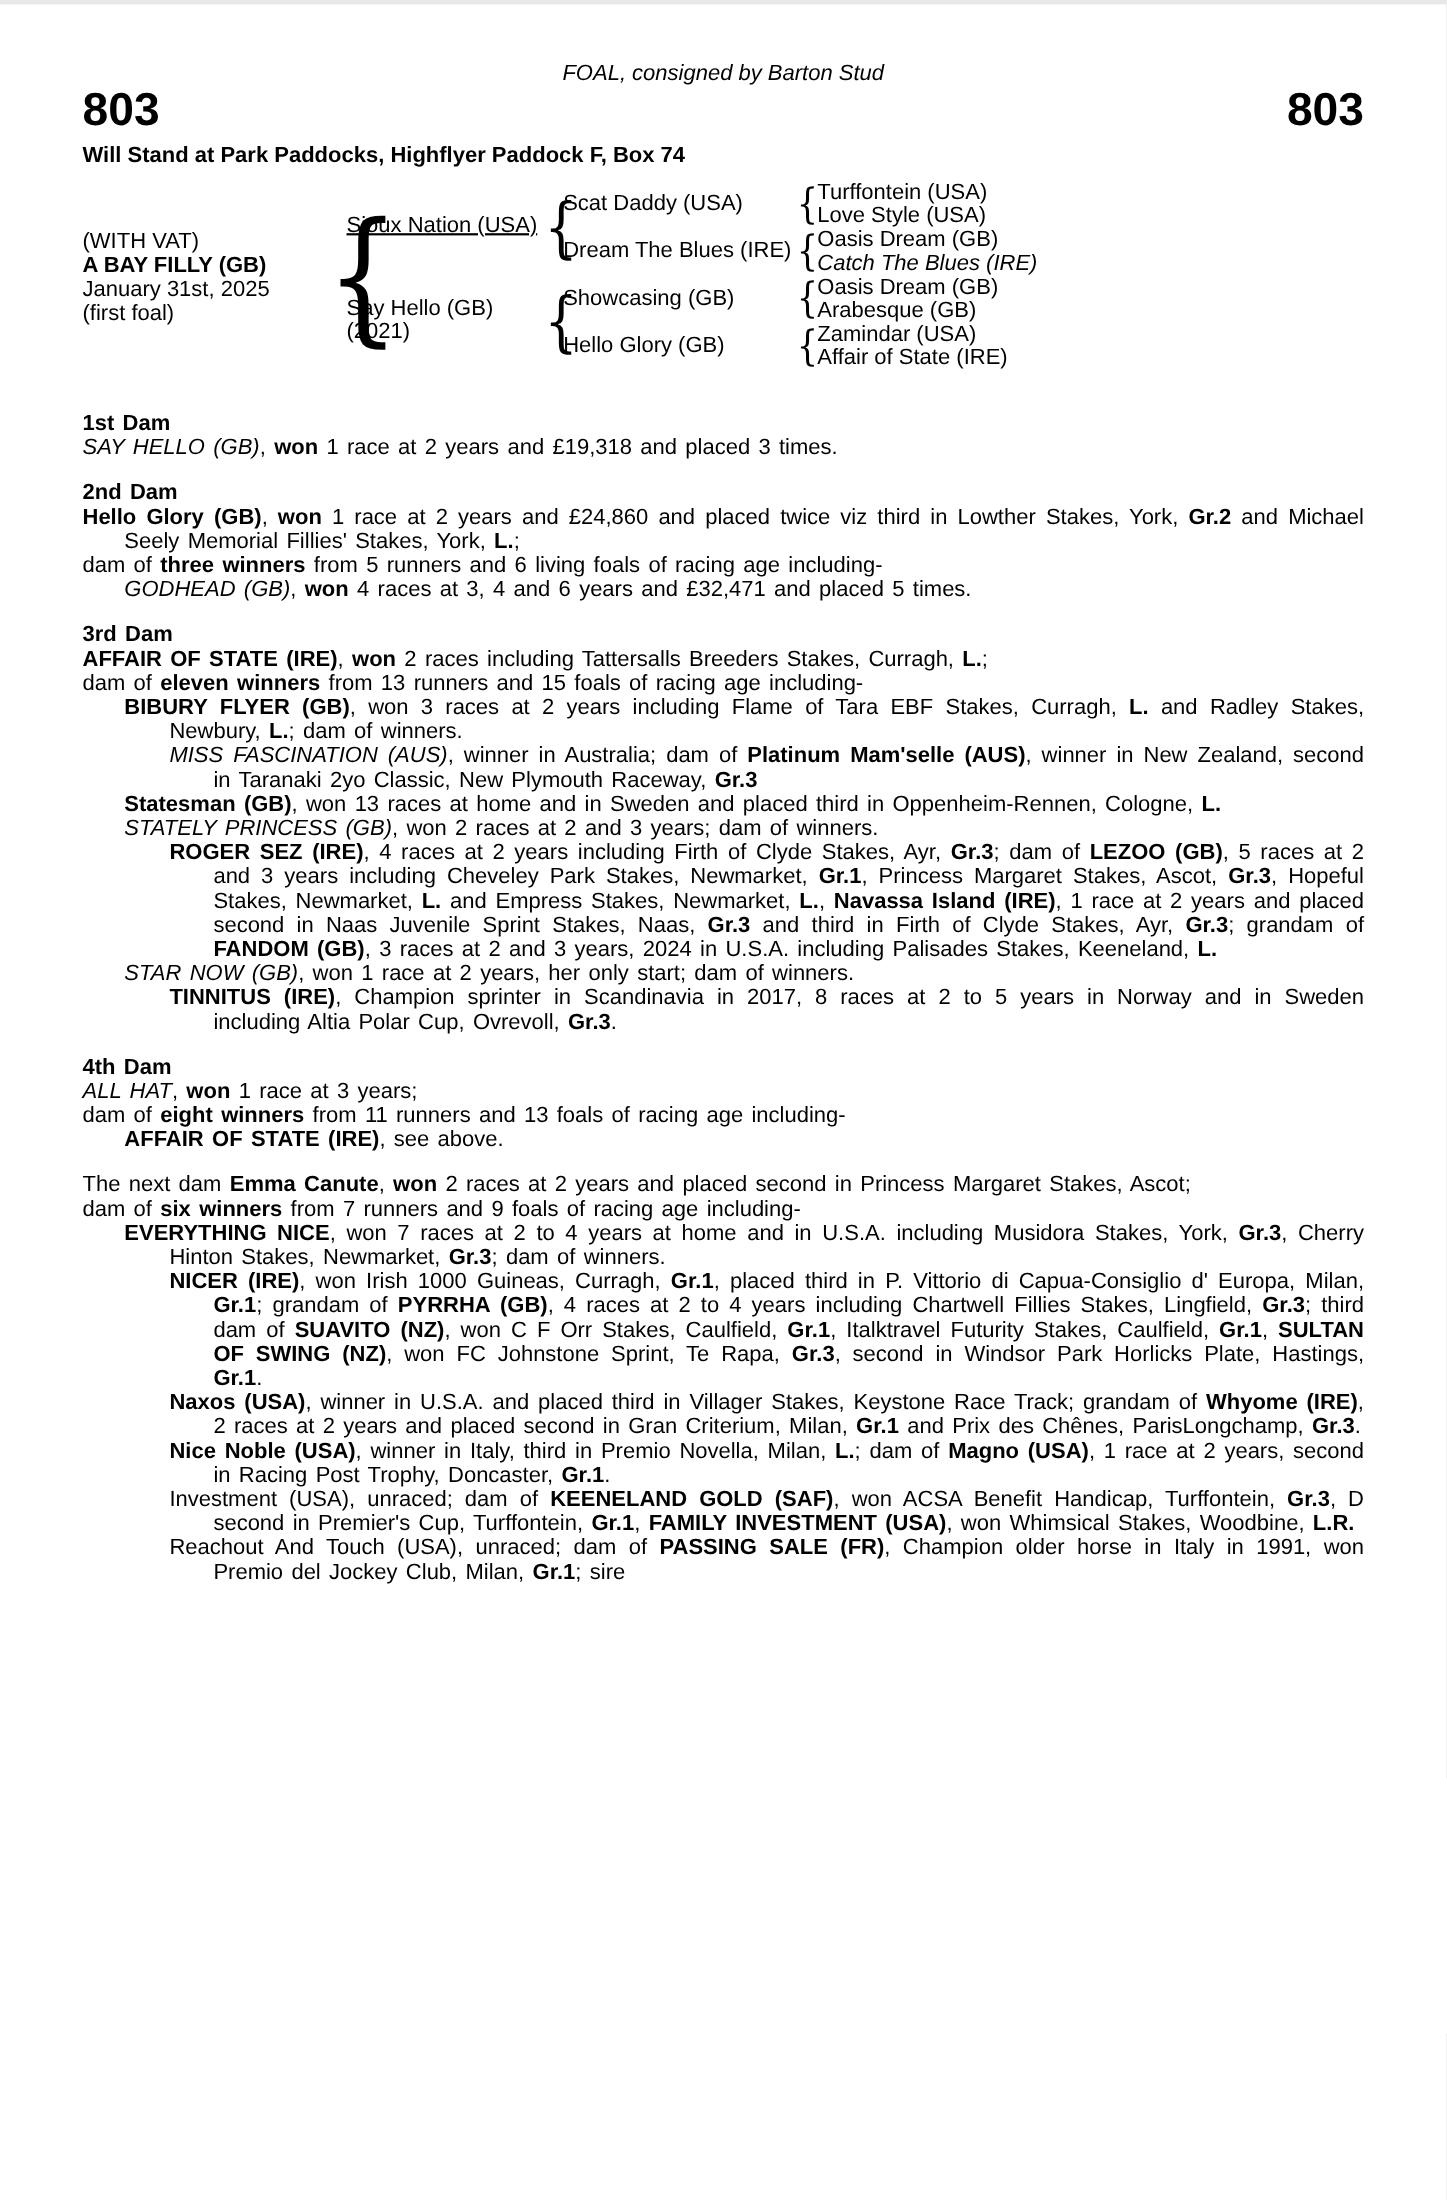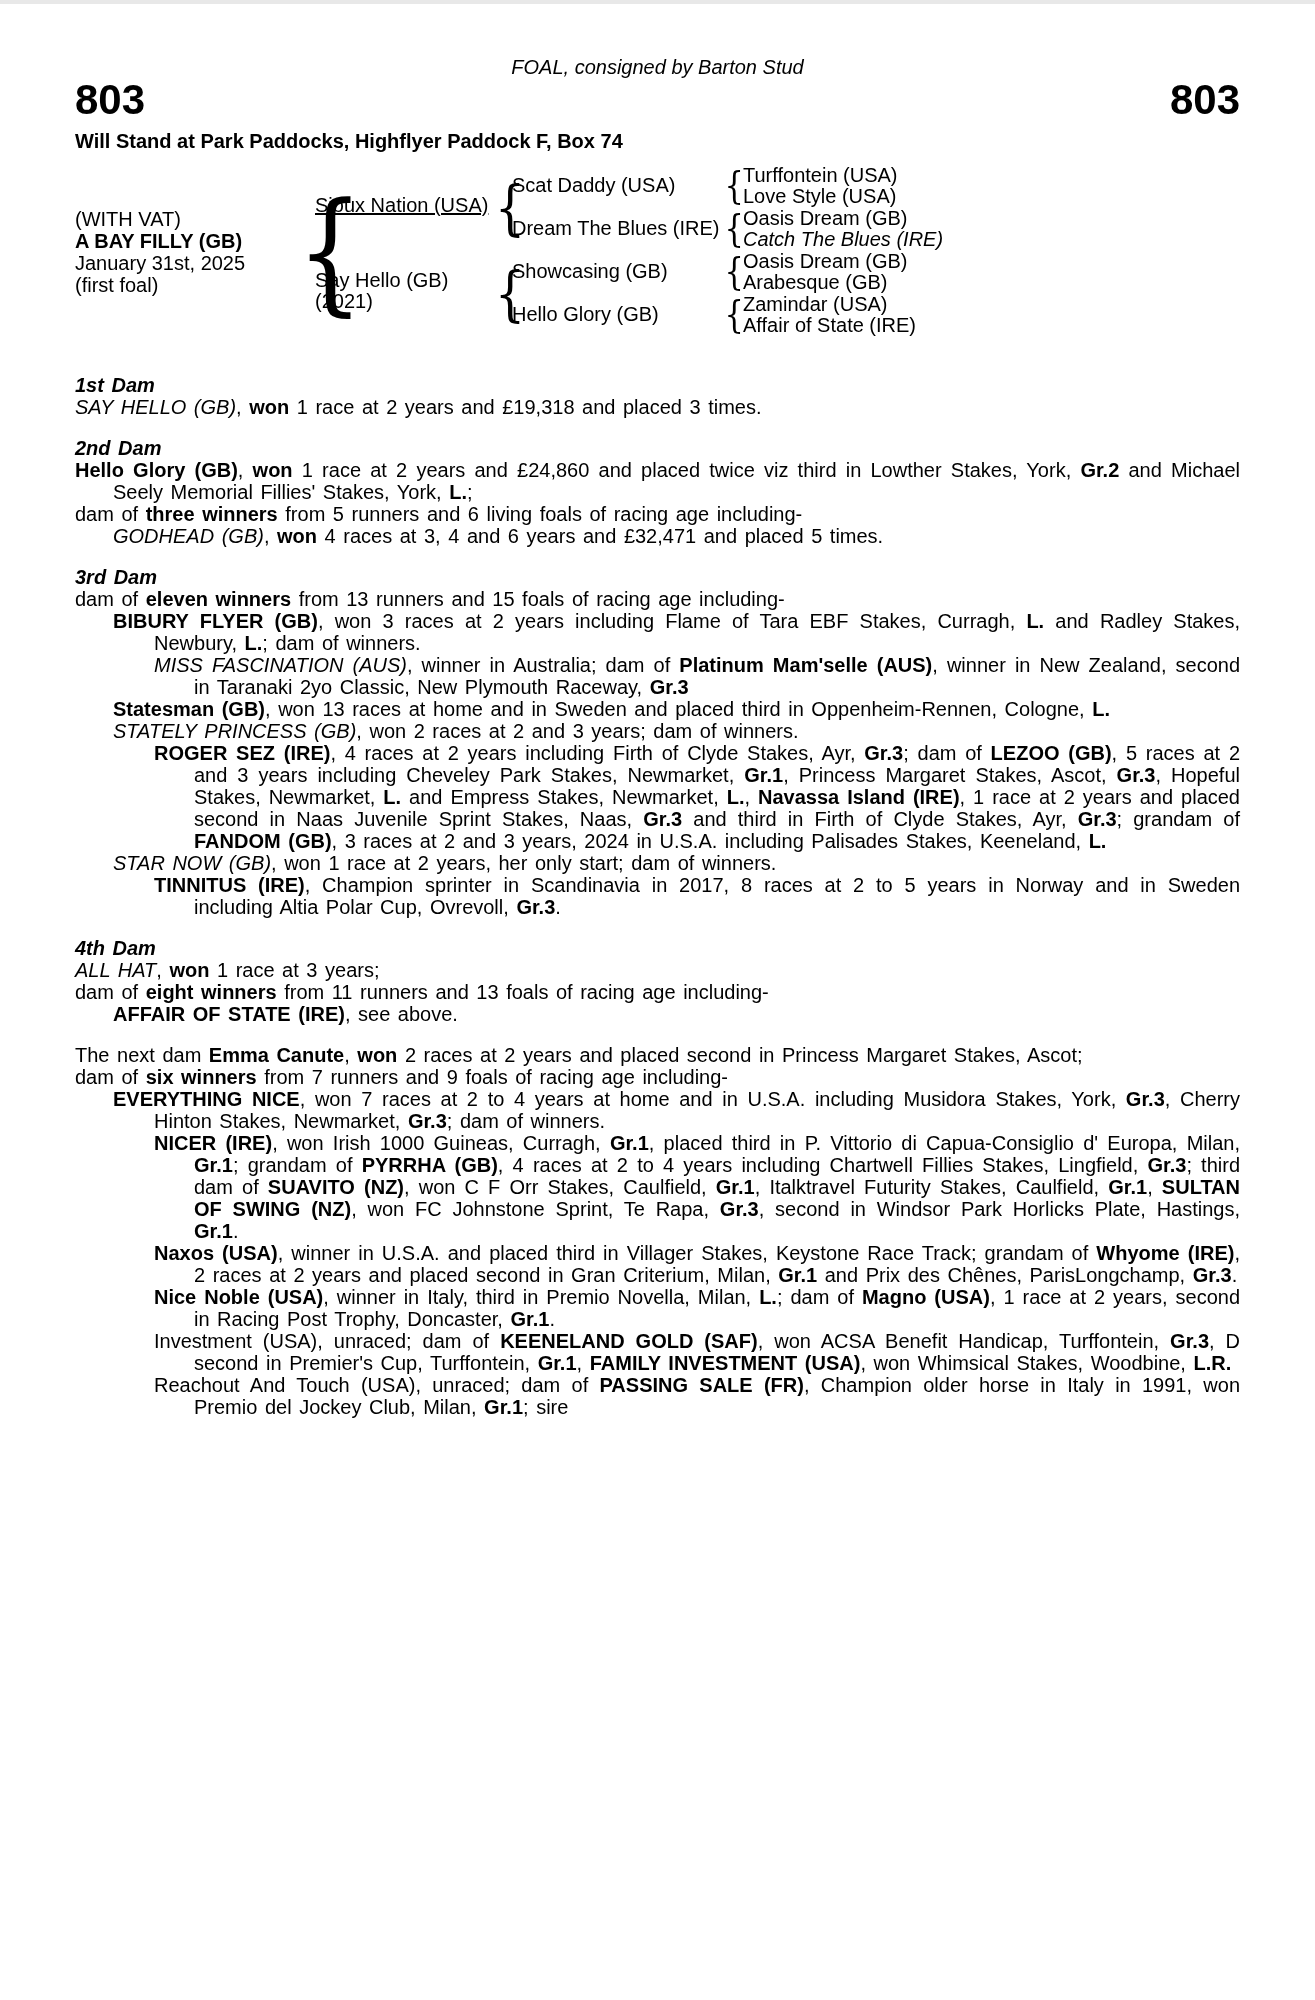--- a/index.html
+++ b/index.html
@@ -39,21 +39,21 @@
   
   .noms{margin-top:14px;font-weight:700;font-size:20px;}
   .noms span{display:inline-block;}
   .nom-1{margin-left:130px;}
   .nom-2{margin-left:88px;}
   .nom-3{margin-left:88px;}
 
   
   .bodytext{margin-top:16px;}
   .blk{text-align:justify;word-spacing:2px;}
-  .blk.h{text-align:left;font-weight:700;font-style:italic;}
+  .blk.h{text-align:left;font-weight:700;}
   .gap{margin-top:19px;}
   .ind0{padding-left:38px;text-indent:-38px;}
   .ind1{padding-left:79px;text-indent:-41px;}
   .ind2{padding-left:119px;text-indent:-40px;}
   .s-b{font-weight:700;}
   .s-i{font-style:italic;}
 </style>
 </head>
 <body>
 
@@ -109,20 +109,21 @@
 
 
   <div class="bodytext">
       <div class="blk h ind0"><span class="s-b">1st Dam</span></div>
       <div class="blk ind0"><span class="s-i">SAY HELLO (GB)</span><span class="s-n">, </span><span class="s-b">won</span><span class="s-n"> 1 race at 2 years and £19,318 and placed 3 times.</span></div>
       <div class="blk h ind0 gap"><span class="s-b">2nd Dam</span></div>
       <div class="blk ind0"><span class="s-b">Hello Glory (GB)</span><span class="s-n">, </span><span class="s-b">won</span><span class="s-n"> 1 race at 2 years and £24,860 and placed twice viz third in Lowther Stakes, York, </span><span class="s-b">Gr.2</span><span class="s-n"> and Michael Seely Memorial Fillies' Stakes, York, </span><span class="s-b">L.</span><span class="s-n">;</span></div>
       <div class="blk ind0"><span class="s-n">dam of </span><span class="s-b">three winners</span><span class="s-n"> from 5 runners and 6 living foals of racing age including-</span></div>
       <div class="blk ind1"><span class="s-i">GODHEAD (GB)</span><span class="s-n">, </span><span class="s-b">won</span><span class="s-n"> 4 races at 3, 4 and 6 years and £32,471 and placed 5 times.</span></div>
       <div class="blk h ind0 gap"><span class="s-b">3rd Dam</span></div>
+      <div class="blk ind0"><span class="s-b">AFFAIR OF STATE (IRE)</span><span class="s-n">, </span><span class="s-b">won</span><span class="s-n"> 2 races including Tattersalls Breeders Stakes, Curragh, </span><span class="s-b">L.</span><span class="s-n">;</span></div>
       <div class="blk ind0"><span class="s-n">dam of </span><span class="s-b">eleven winners</span><span class="s-n"> from 13 runners and 15 foals of racing age including-</span></div>
       <div class="blk ind1"><span class="s-b">BIBURY FLYER (GB)</span><span class="s-n">, won 3 races at 2 years including Flame of Tara EBF Stakes, Curragh, </span><span class="s-b">L.</span><span class="s-n"> and Radley Stakes, Newbury, </span><span class="s-b">L.</span><span class="s-n">; dam of winners.</span></div>
       <div class="blk ind2"><span class="s-i">MISS FASCINATION (AUS)</span><span class="s-n">, winner in Australia; dam of </span><span class="s-b">Platinum Mam'selle (AUS)</span><span class="s-n">, winner in New Zealand, second in Taranaki 2yo Classic, New Plymouth Raceway, </span><span class="s-b">Gr.3</span></div>
       <div class="blk ind1"><span class="s-b">Statesman (GB)</span><span class="s-n">, won 13 races at home and in Sweden and placed third in Oppenheim-Rennen, Cologne, </span><span class="s-b">L.</span></div>
       <div class="blk ind1"><span class="s-i">STATELY PRINCESS (GB)</span><span class="s-n">, won 2 races at 2 and 3 years; dam of winners.</span></div>
       <div class="blk ind2"><span class="s-b">ROGER SEZ (IRE)</span><span class="s-n">, 4 races at 2 years including Firth of Clyde Stakes, Ayr, </span><span class="s-b">Gr.3</span><span class="s-n">; dam of </span><span class="s-b">LEZOO (GB)</span><span class="s-n">, 5 races at 2 and 3 years including Cheveley Park Stakes, Newmarket, </span><span class="s-b">Gr.1</span><span class="s-n">, Princess Margaret Stakes, Ascot, </span><span class="s-b">Gr.3</span><span class="s-n">, Hopeful Stakes, Newmarket, </span><span class="s-b">L.</span><span class="s-n"> and Empress Stakes, Newmarket, </span><span class="s-b">L.</span><span class="s-n">, </span><span class="s-b">Navassa Island (IRE)</span><span class="s-n">, 1 race at 2 years and placed second in Naas Juvenile Sprint Stakes, Naas, </span><span class="s-b">Gr.3</span><span class="s-n"> and third in Firth of Clyde Stakes, Ayr, </span><span class="s-b">Gr.3</span><span class="s-n">; grandam of </span><span class="s-b">FANDOM (GB)</span><span class="s-n">, 3 races at 2 and 3 years, 2024 in U.S.A. including Palisades Stakes, Keeneland, </span><span class="s-b">L.</span></div>
       <div class="blk ind1"><span class="s-i">STAR NOW (GB)</span><span class="s-n">, won 1 race at 2 years, her only start; dam of winners.</span></div>
       <div class="blk ind2"><span class="s-b">TINNITUS (IRE)</span><span class="s-n">, Champion sprinter in Scandinavia in 2017, 8 races at 2 to 5 years in Norway and in Sweden including Altia Polar Cup, Ovrevoll, </span><span class="s-b">Gr.3</span><span class="s-n">.</span></div>
       <div class="blk h ind0 gap"><span class="s-b">4th Dam</span></div>
       <div class="blk ind0"><span class="s-i">ALL HAT</span><span class="s-n">, </span><span class="s-b">won</span><span class="s-n"> 1 race at 3 years;</span></div>

